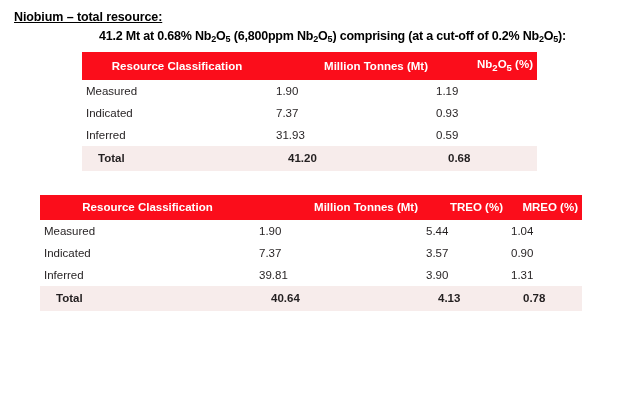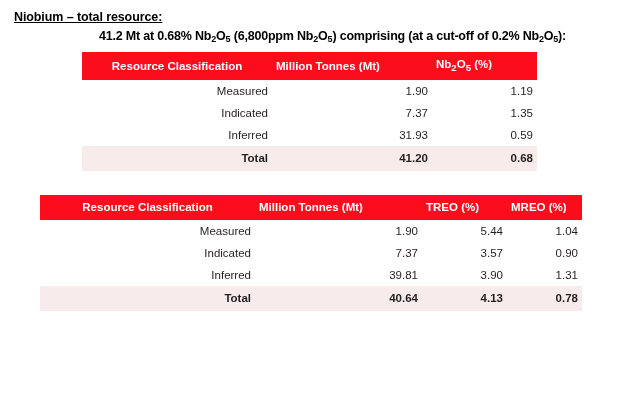--- a/index.html
+++ b/index.html
@@ -56,37 +56,37 @@
   table.t2 {
     width: 542px;
     margin-left: 26px;
   }
   table.res thead th {
     background: #fb0d1b;
     color: #ffffff;
     font-weight: bold;
     font-size: 11.5px;
     padding: 6px 4px 7px 4px;
-    text-align: left;
+    text-align: right;
     border: none;
   }
   table.t1 thead th.c0 { text-align: center; }
   table.t2 thead th.c0 { text-align: center; }
   table.res tbody td {
     padding: 5px 4px;
-    text-align: right;
+    text-align: left;
     background: #ffffff;
     color: #231f20;
     font-size: 11.5px;
     border: none;
   }
   table.res tbody tr.total td {
     background: #f7eceb;
     font-weight: bold;
-    padding: 6px 4px 7px 8px;
+    padding: 6px 4px 7px 16px;
   }
   .t1 col.c0 { width: 190px; }
   .t1 col.c1 { width: 160px; }
   .t1 col.c2 { width: 105px; }
   .t2 col.c0 { width: 215px; }
   .t2 col.c1 { width: 167px; }
   .t2 col.c2 { width: 85px; }
   .t2 col.c3 { width: 75px; }
   .gap-after-table { height: 22px; }
 </style>
@@ -114,21 +114,21 @@
       </thead>
       <tbody>
         <tr>
           <td>Measured</td>
           <td>1.90</td>
           <td>1.19</td>
         </tr>
         <tr>
           <td>Indicated</td>
           <td>7.37</td>
-          <td>1.35</td>
+          <td>0.93</td>
         </tr>
         <tr>
           <td>Inferred</td>
           <td>31.93</td>
           <td>0.59</td>
         </tr>
         <tr class="total">
           <td>Total</td>
           <td>41.20</td>
           <td>0.68</td>

